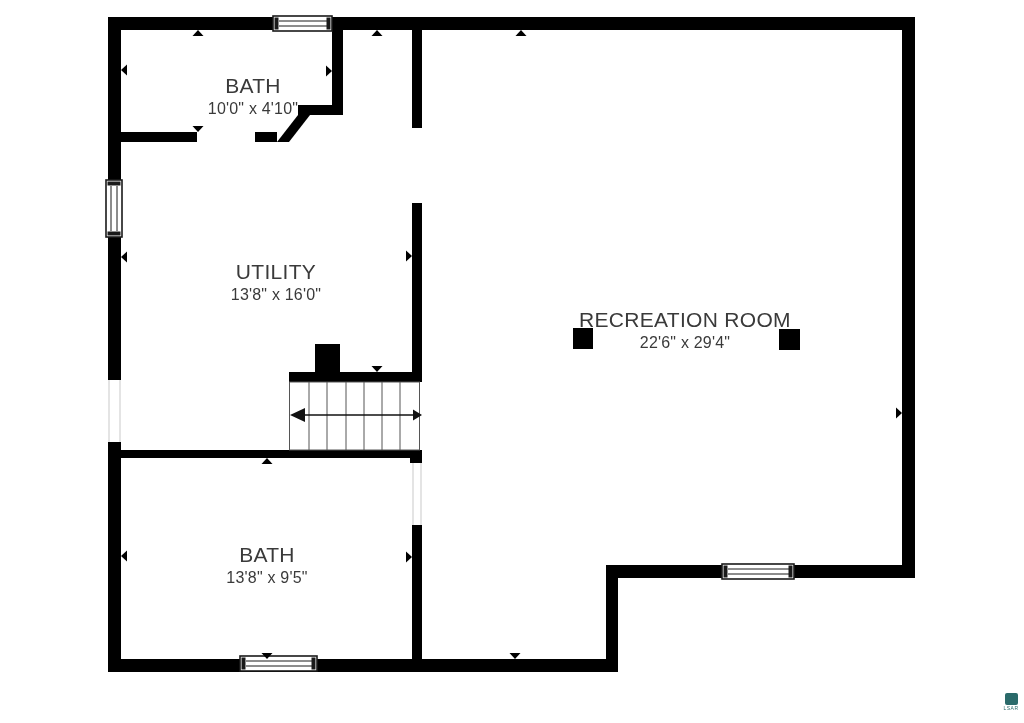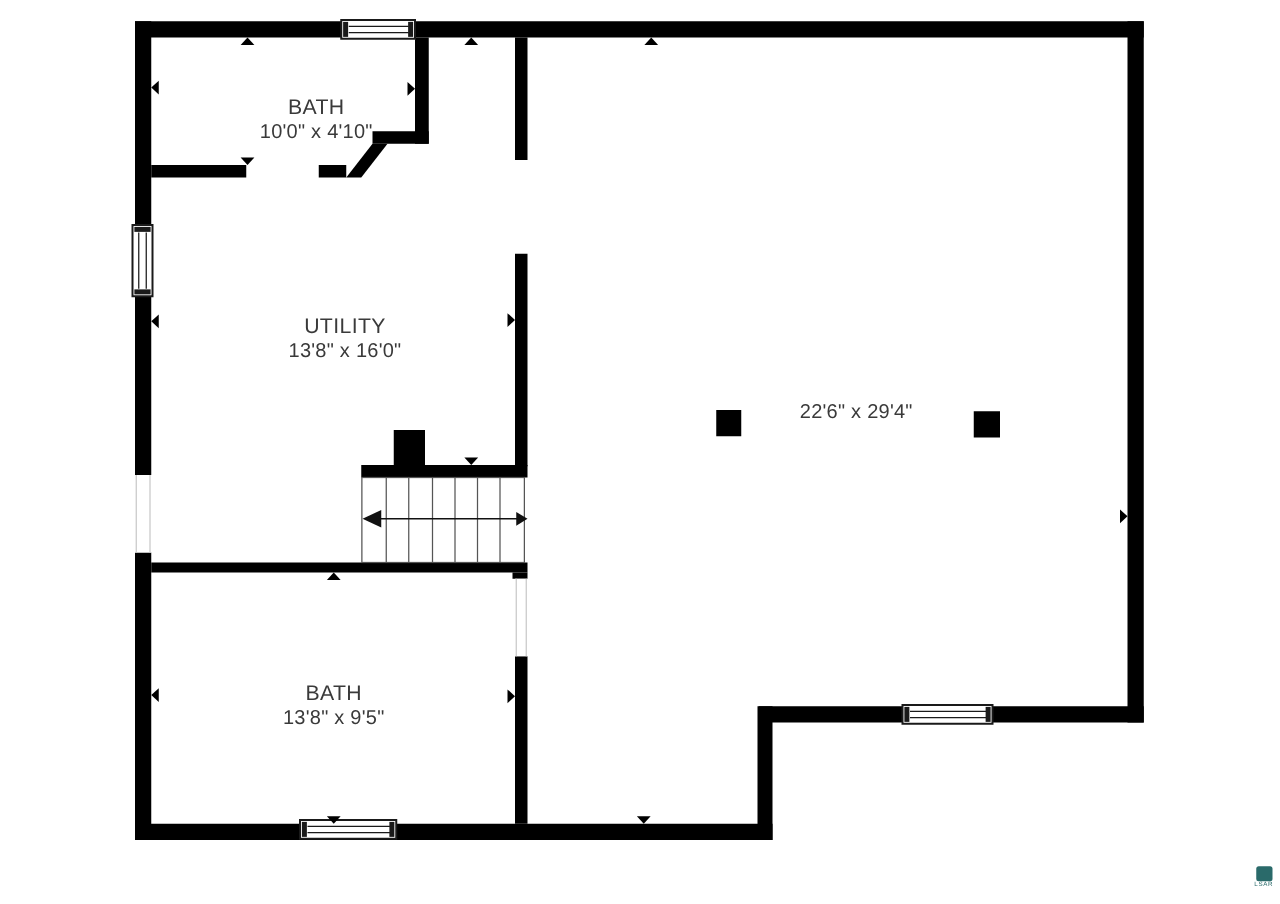--- a/index.html
+++ b/index.html
@@ -12,21 +12,21 @@
   }
   #plan-svg{position:absolute;left:0;top:0;}
   .room-label{
     position:absolute;
     transform:translate(-50%,-50%);
     text-align:center;
     color:#3a3a3a;
     white-space:nowrap;
     line-height:1.25;
   }
-  .room-name{font-size:17px;letter-spacing:0.3px;}
+  .room-name{font-size:21px;letter-spacing:0.3px;}
   .room-dims{font-size:16px;letter-spacing:0.2px;}
   .watermark{
     position:absolute;
     left:1000px;top:693px;
     width:22px;
     text-align:center;
   }
   .watermark .mark{
     width:13px;height:12px;
     margin:0 auto;
@@ -164,26 +164,27 @@
       <polygon points="406,551.5 406,562.5 412,557"></polygon>
       <polygon points="261.5,653 272.5,653 267,659"></polygon>
     </g>
   </svg>
 
   <div class="room-label" style="left:253px;top:96px;">
     <div class="room-name">BATH</div>
     <div class="room-dims">10'0" x 4'10"</div>
   </div>
 
-  <div class="room-label" style="left:276px;top:271px;">
+  <div class="room-label" style="left:276px;top:282px;">
     <div class="room-name">UTILITY</div>
     <div class="room-dims">13'8" x 16'0"</div>
   </div>
 
   <div class="room-label" style="left:685px;top:330px;">
+    <div class="room-name">RECREATION ROOM</div>
     <div class="room-dims">22'6" x 29'4"</div>
   </div>
 
   <div class="room-label" style="left:267px;top:565px;">
     <div class="room-name">BATH</div>
     <div class="room-dims">13'8" x 9'5"</div>
   </div>
 
   <div class="watermark">
     <div class="mark"></div>

